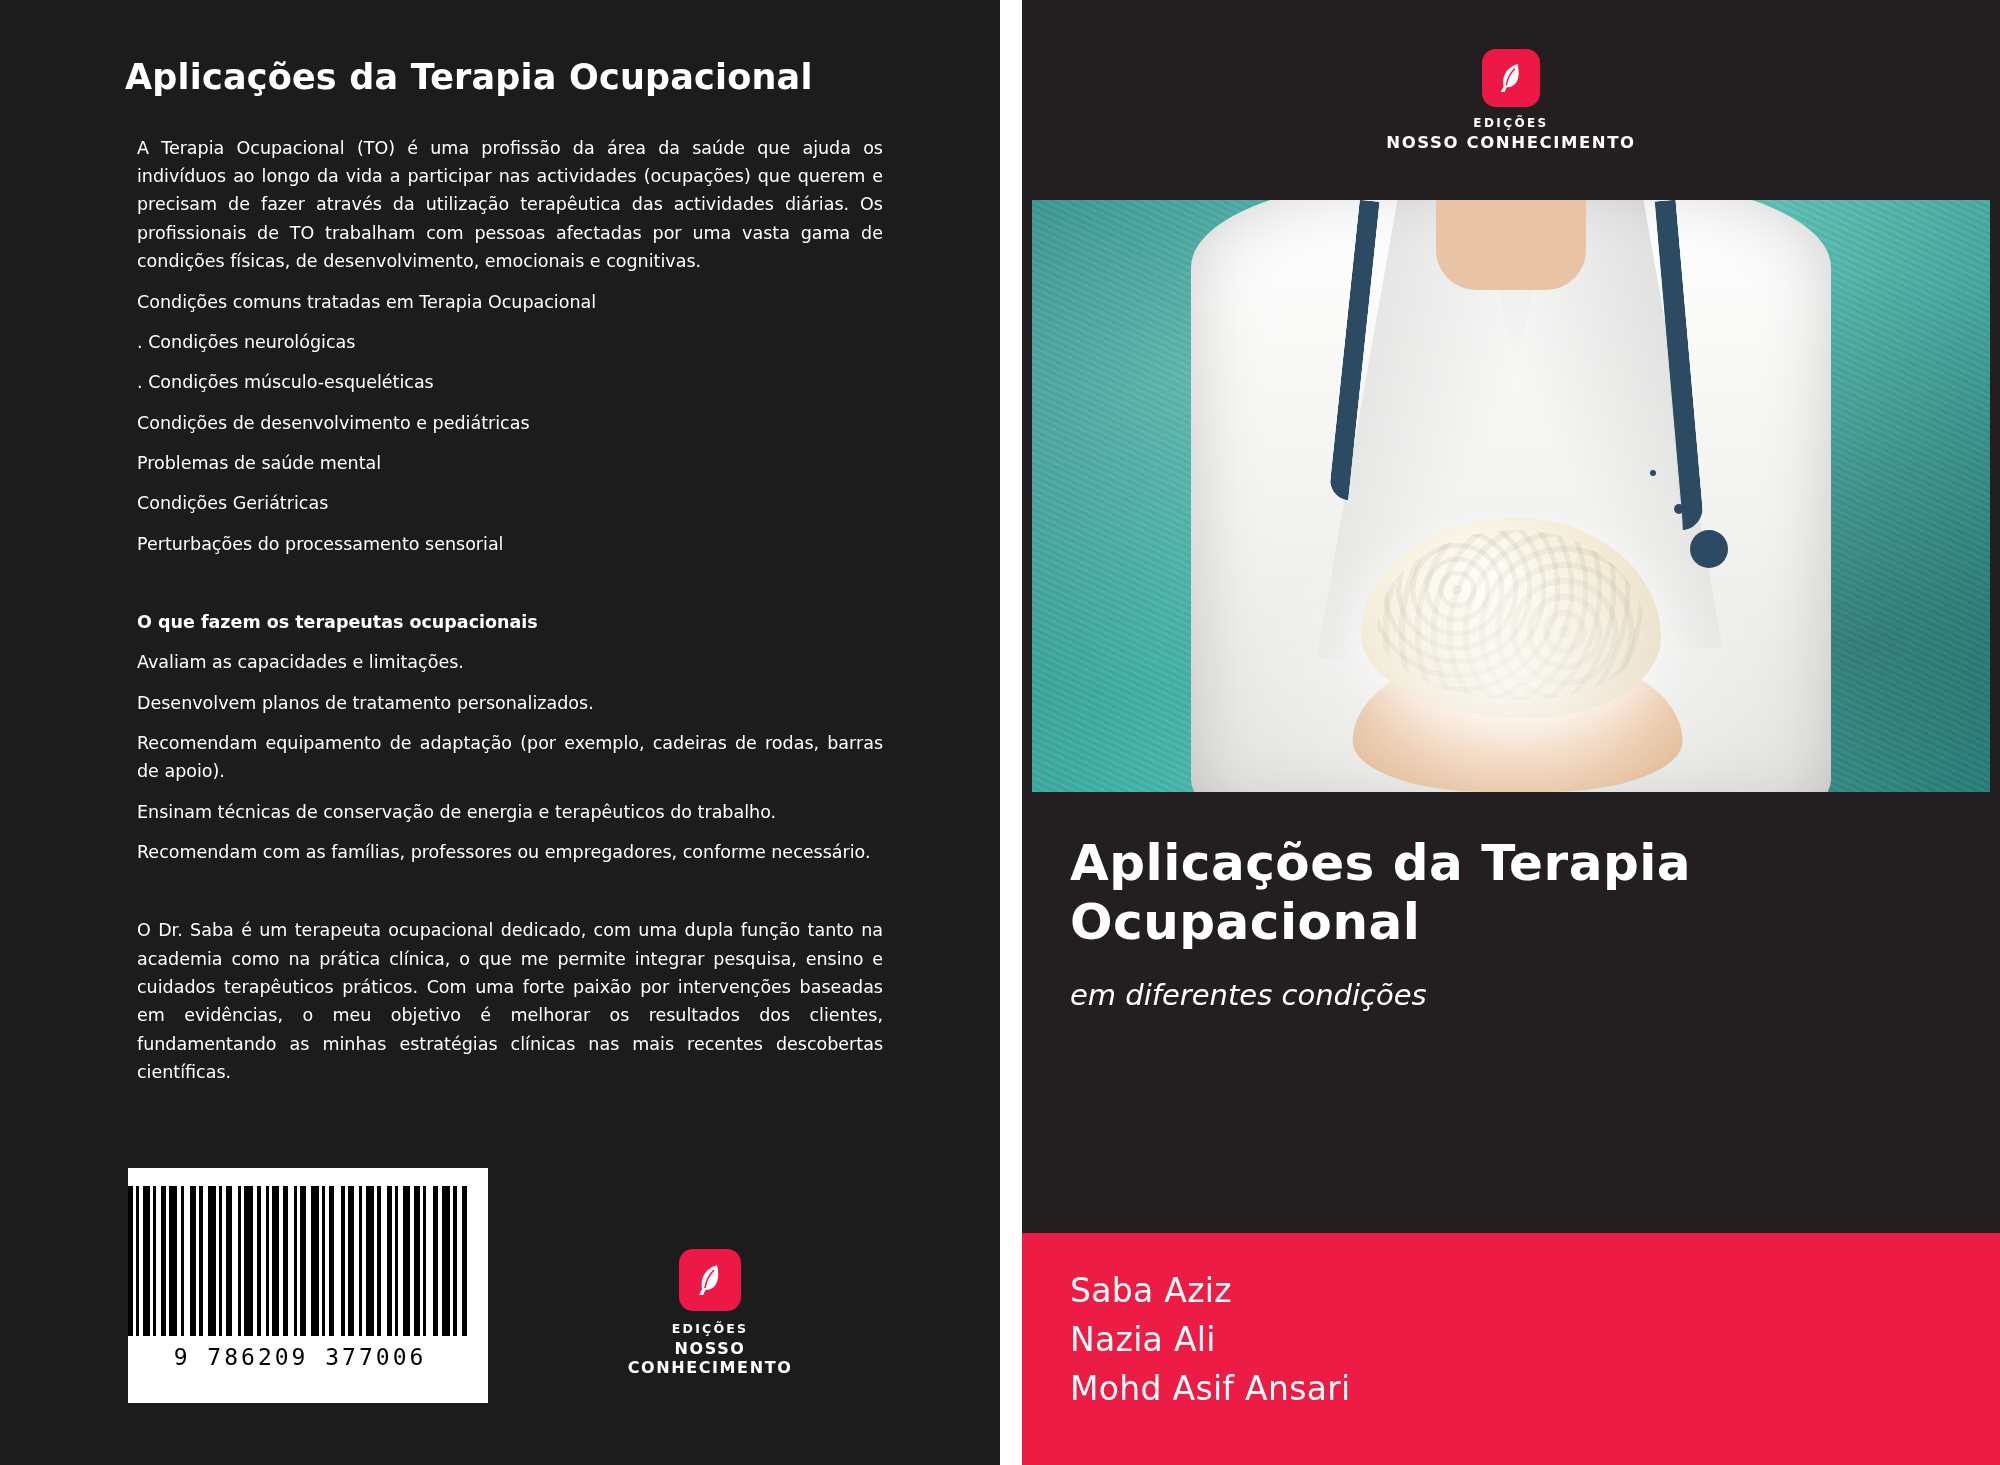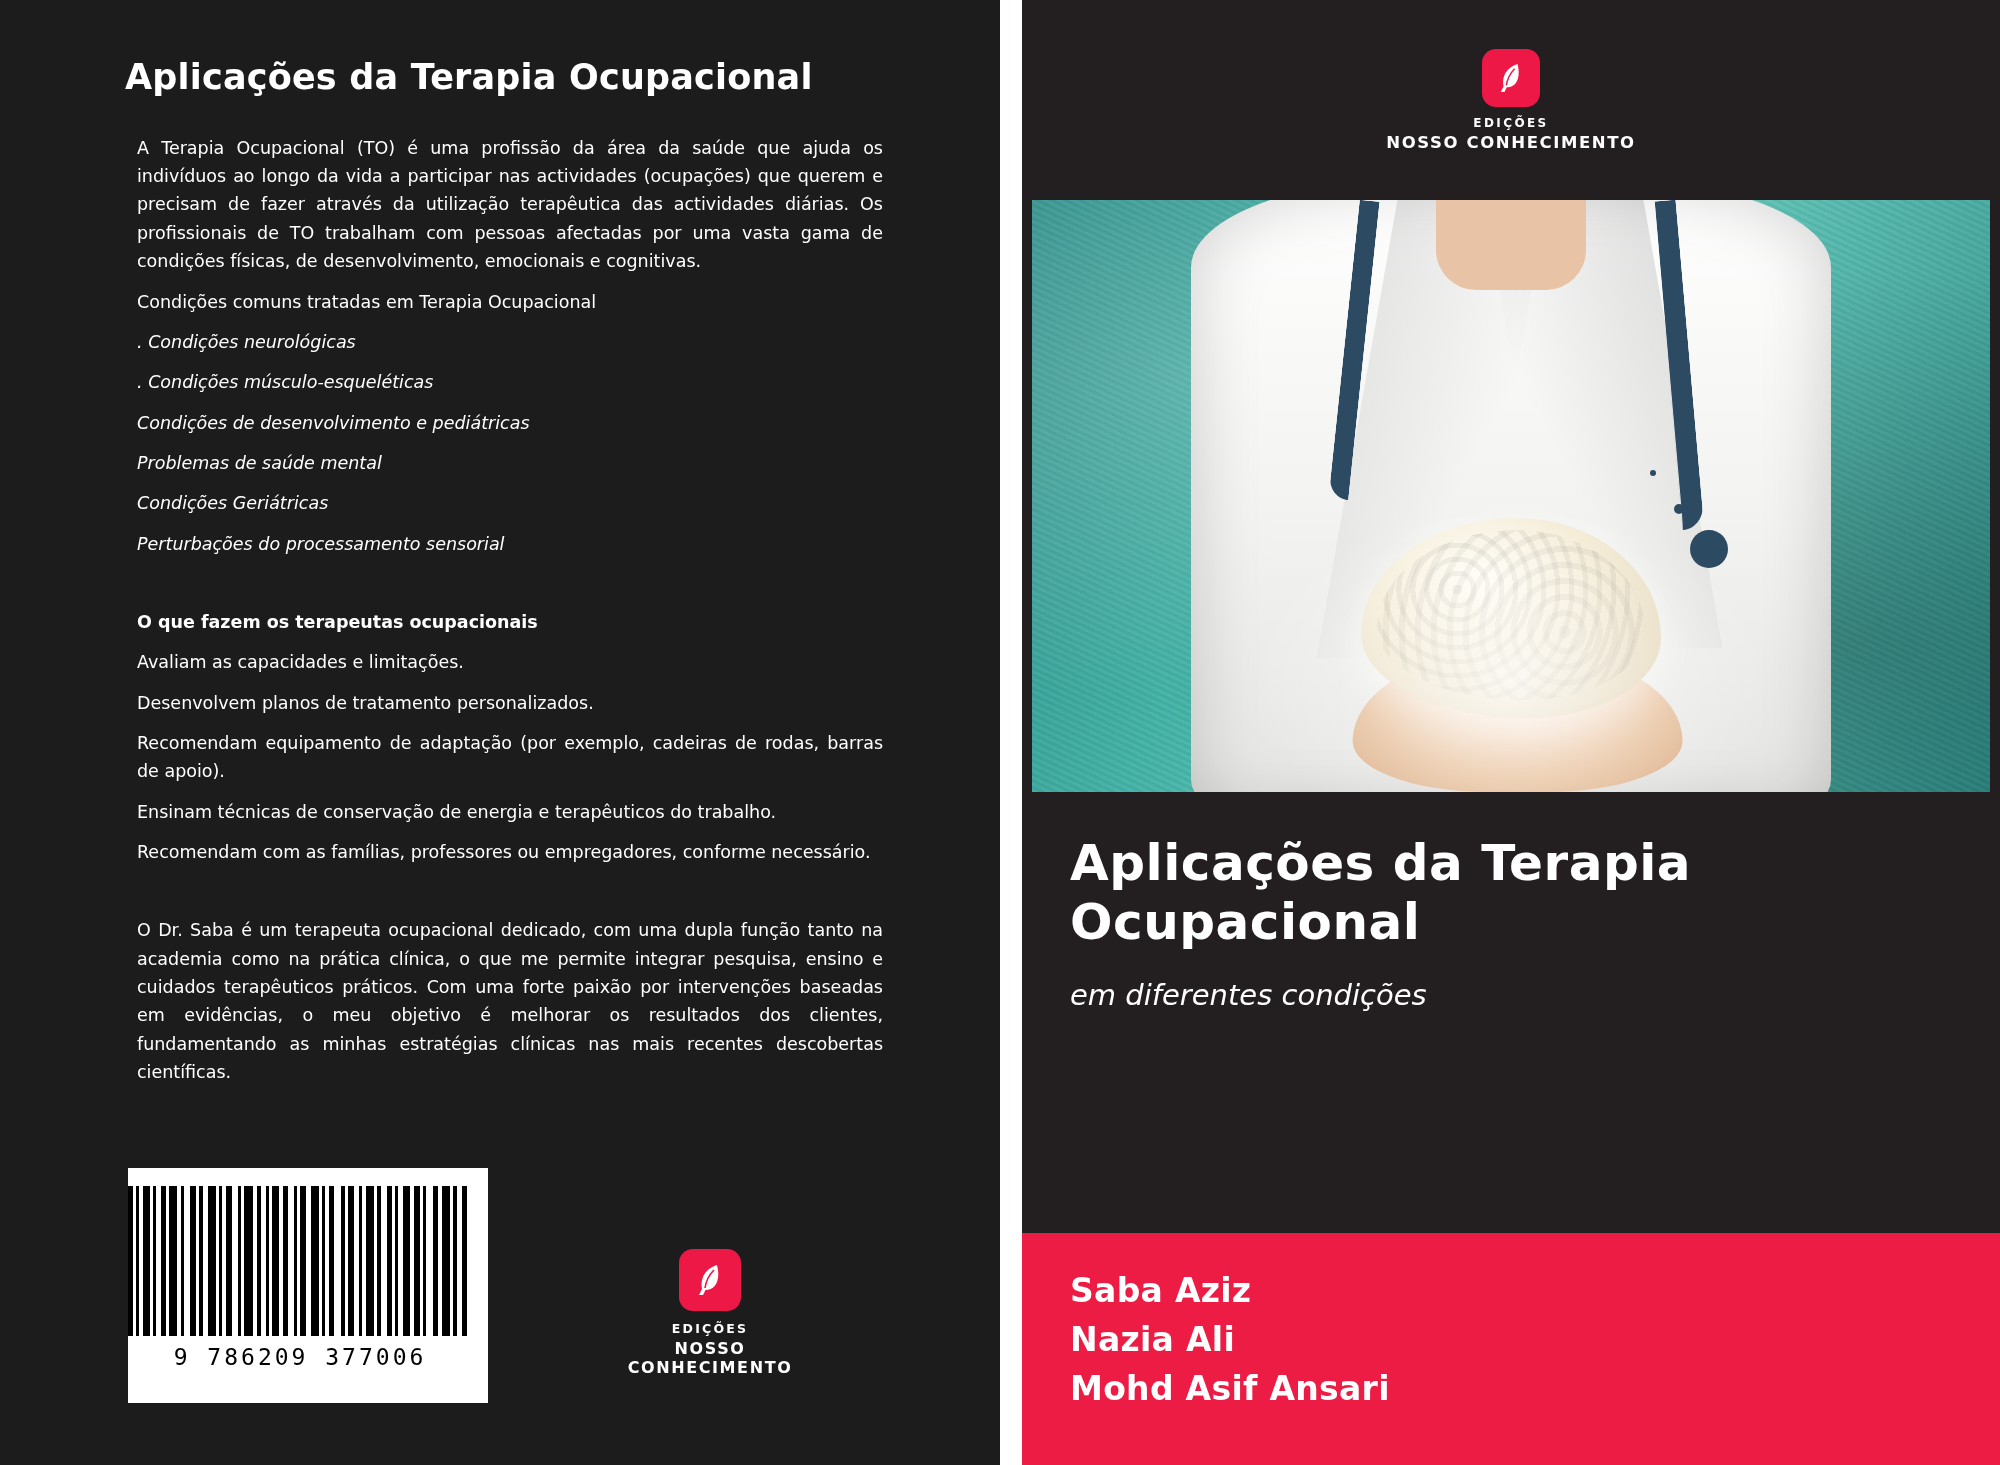--- a/index.html
+++ b/index.html
@@ -38,21 +38,21 @@
   }
   .blurb {
     color: #ffffff;
     font-size: 17.5px;
     line-height: 1.62;
     text-align: justify;
   }
   .blurb p { margin: 12px; }
   .blurb p.just { text-align: justify; }
   .blurb p.left { text-align: left; }
-  .blurb .ital { font-style: italic; }
+  .blurb .ital { }
   .blurb .bold { font-weight: bold; }
   .gap { height: 26px; }
 
   
   .barcode-box {
     position: absolute;
     left: 128px; bottom: 62px;
     width: 360px; height: 235px;
     background: #ffffff;
     padding: 18px 16px 8px 0;
@@ -228,21 +228,21 @@
   .authors {
     position: absolute;
     left: 0; bottom: 0;
     width: 978px; height: 232px;
     background: #ec1c45;
     padding: 34px 48px 0 48px;
   }
   .author {
     color: #ffffff;
     font-size: 33px;
-    font-weight: bold;
+    font-weight: normal;
     line-height: 1.48;
     letter-spacing: 0.3px;
   }
 </style>
 </head>
 <body>
 
 <div class="cover">
 
   <section class="back">

